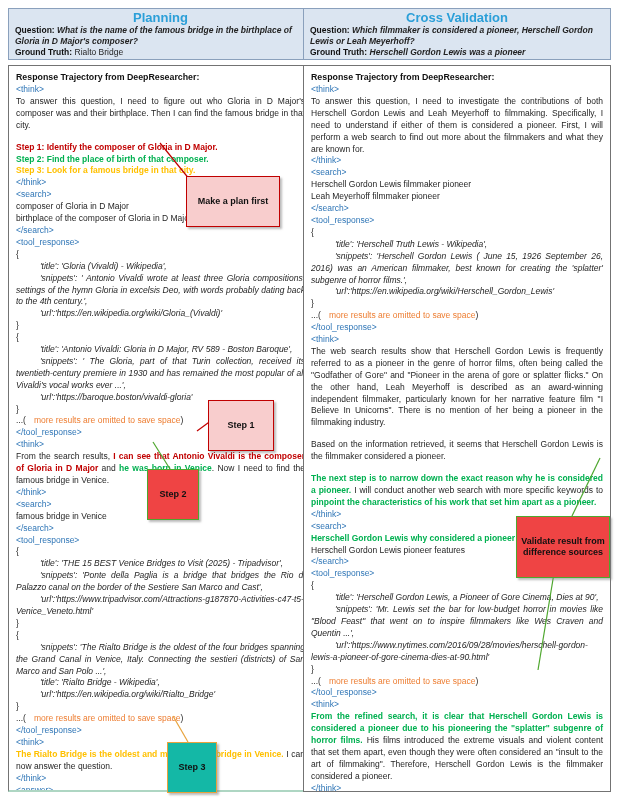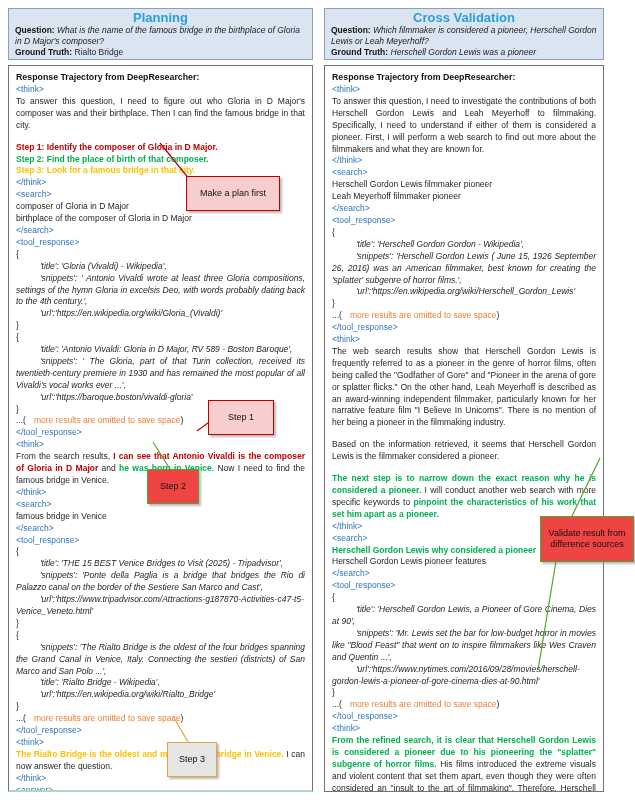--- a/index.html
+++ b/index.html
@@ -1,52 +1,52 @@
 <!DOCTYPE html>
 <html><head>
 <meta charset="utf-8">
 <style>
   * { margin:0; padding:0; box-sizing:border-box; }
   body { background:#ffffff; }
   .page { position:relative; width:635px; height:800px; background:#ffffff;
           font-family:"Liberation Sans", sans-serif; overflow:hidden; }
   .col { position:absolute; top:8px; }
   .col-left  { left:8px;   width:305px; }
-  .col-right { left:324px; width:280px; }
+  .col-right { left:303px; width:308px; }
 
   .qbox { height:52px; background:#dbe5f1; border:1px solid #8aa0bc;
           padding:1px 6px 2px 6px; overflow:hidden; }
   .qtitle { text-align:center; font-weight:bold; font-size:13px; line-height:15px; color:#2b9fd8; }
   .qline { font-size:8.5px; line-height:11px; color:#1f1f1f; }
   .qline b { color:#111; }
-  .qline i { color:#222; }
+  .qline i { color:#222;font-weight:bold; }
 
   .rbox { margin-top:5px; height:727px; background:#ffffff; border:1px solid #737373;
           padding:5px 7px 4px 7px; overflow:hidden; }
   .rbox-left  { border-bottom:2px solid #aed6c3; }
   .rlabel { font-size:8.8px; font-weight:bold; color:#111; line-height:13px; }
 
   .ln { font-size:8.5px; line-height:11.9px; color:#1f1f1f; text-align:justify; }
   .ln.hang { text-indent:24px; }
   .ln.blank { height:10px; }
   .seg-tag   { color:#2e75b6; }
   .seg-plain { color:#1f1f1f; }
   .seg-snip  { color:#1f1f1f; font-style:italic; }
   .seg-red   { color:#c00000; font-weight:bold; }
   .seg-green { color:#00b050; font-weight:bold; }
   .seg-orange{ color:#ffc000; font-weight:bold; }
   .seg-omit  { color:#ed7d31;margin-left:8px; }
 
   .overlay { position:absolute; left:0; top:0; z-index:5; pointer-events:none; }
-  .callout { position:absolute; z-index:6; border:1px solid; font-weight:normal;
+  .callout { position:absolute; z-index:6; border:1px solid; font-weight:bold;
              font-size:9px; line-height:11px; color:#111; text-align:center;
-             padding:11px 4px; box-shadow:1.5px 2px 2px rgba(120,120,120,0.5); }
+             padding:19px 4px; box-shadow:1.5px 2px 2px rgba(120,120,120,0.5); }
   .co-red    { background:#f8cdcd; border-color:#c00000; }
   .co-green  { background:#ef4444; border-color:#4ea72e; }
-  .co-orange { background:#e5e5e5; border-color:#e8a33d; }
+  .co-orange { background:#14b8a6; border-color:#e8a33d; }
 </style>
 </head>
 <body>
 
 <div class="page">
 
   <div class="col col-left">
     <div class="qbox">
       <div class="qtitle">Planning</div>
       <div class="qline"><b>Question:</b> <i>What is the name of the famous bridge in the birthplace of Gloria in D Major's composer?</i></div>
@@ -117,21 +117,21 @@
       <div>
           <div class="ln"><span class="seg-tag">&lt;think&gt;</span></div>
           <div class="ln"><span class="seg-plain">To answer this question, I need to investigate the contributions of both Herschell Gordon Lewis and Leah Meyerhoff to filmmaking. Specifically, I need to understand if either of them is considered a pioneer. First, I will perform a web search to find out more about the filmmakers and what they are known for.</span></div>
           <div class="ln"><span class="seg-tag">&lt;/think&gt;</span></div>
           <div class="ln"><span class="seg-tag">&lt;search&gt;</span></div>
           <div class="ln"><span class="seg-plain">Herschell Gordon Lewis filmmaker pioneer</span></div>
           <div class="ln"><span class="seg-plain">Leah Meyerhoff filmmaker pioneer</span></div>
           <div class="ln"><span class="seg-tag">&lt;/search&gt;</span></div>
           <div class="ln"><span class="seg-tag">&lt;tool_response&gt;</span></div>
           <div class="ln"><span class="seg-plain">{</span></div>
-          <div class="ln hang"><span class="seg-snip">'title': 'Herschell Gordon Gordon - Wikipedia',</span></div>
+          <div class="ln hang"><span class="seg-snip">'title': 'Herschell Truth Lewis - Wikipedia',</span></div>
           <div class="ln hang"><span class="seg-snip">'snippets': 'Herschell Gordon Lewis ( June 15, 1926 September 26, 2016) was an American filmmaker, best known for creating the 'splatter' subgenre of horror films.',</span></div>
           <div class="ln hang"><span class="seg-snip">'url':'https://en.wikipedia.org/wiki/Herschell_Gordon_Lewis'</span></div>
           <div class="ln"><span class="seg-plain">}</span></div>
           <div class="ln"><span class="seg-plain">...(</span><span class="seg-omit">more results are omitted to save space</span><span class="seg-plain">)</span></div>
           <div class="ln"><span class="seg-tag">&lt;/tool_response&gt;</span></div>
           <div class="ln"><span class="seg-tag">&lt;think&gt;</span></div>
           <div class="ln"><span class="seg-plain">The web search results show that Herschell Gordon Lewis is frequently referred to as a pioneer in the genre of horror films, often being called the "Godfather of Gore" and "Pioneer in the arena of gore or splatter flicks." On the other hand, Leah Meyerhoff is described as an award-winning independent filmmaker, particularly known for her narrative feature film "I Believe In Unicorns". There is no mention of her being a pioneer in the filmmaking industry.</span></div>
           <div class="ln blank"></div>
           <div class="ln"><span class="seg-plain">Based on the information retrieved, it seems that Herschell Gordon Lewis is the filmmaker considered a pioneer.</span></div>
           <div class="ln blank"></div>
@@ -162,15 +162,15 @@
     <line x1="170" y1="469" x2="153" y2="442" stroke="#4ea72e" stroke-width="1.2"></line>
     <line x1="188" y1="742" x2="173" y2="716" stroke="#e8a33d" stroke-width="1.2"></line>
     <line x1="572" y1="516" x2="600" y2="458" stroke="#4ea72e" stroke-width="1.2"></line>
     <line x1="558" y1="549" x2="538" y2="670" stroke="#4ea72e" stroke-width="1.2"></line>
   </svg>
 
   <div class="callout co-red" style="left:186px; top:176px; width:94px;">Make a plan first</div>
   <div class="callout co-red" style="left:208px; top:400px; width:66px;">Step 1</div>
   <div class="callout co-green" style="left:147px; top:469px; width:52px;">Step 2</div>
   <div class="callout co-orange" style="left:167px; top:742px; width:50px;">Step 3</div>
-  <div class="callout co-green" style="left:540px; top:516px; width:94px;">Validate result from difference sources</div>
+  <div class="callout co-green" style="left:516px; top:516px; width:94px;">Validate result from difference sources</div>
 
 </div>
 
 </body></html>

